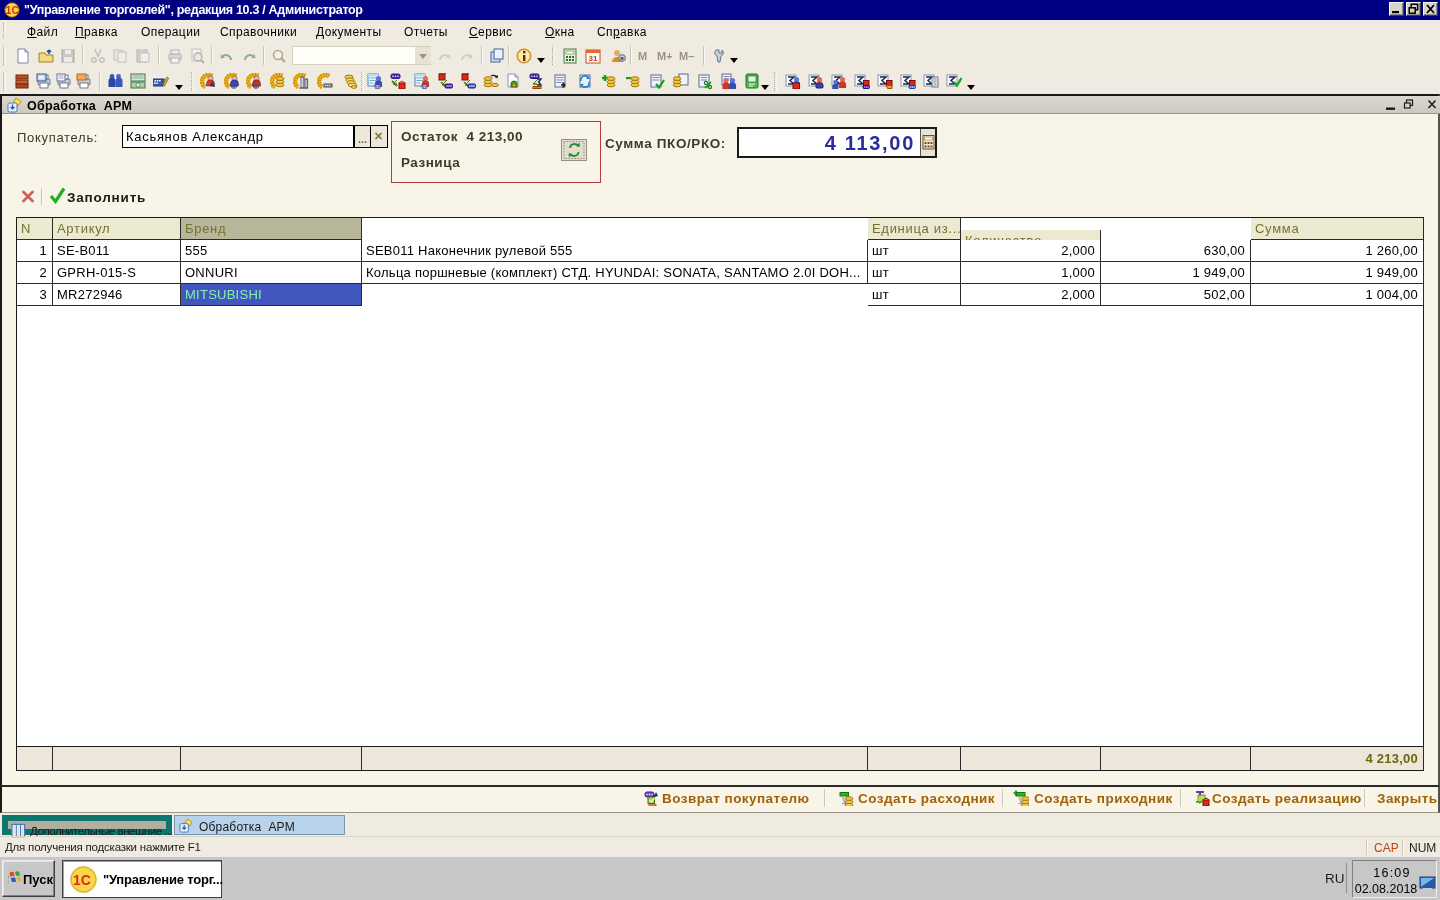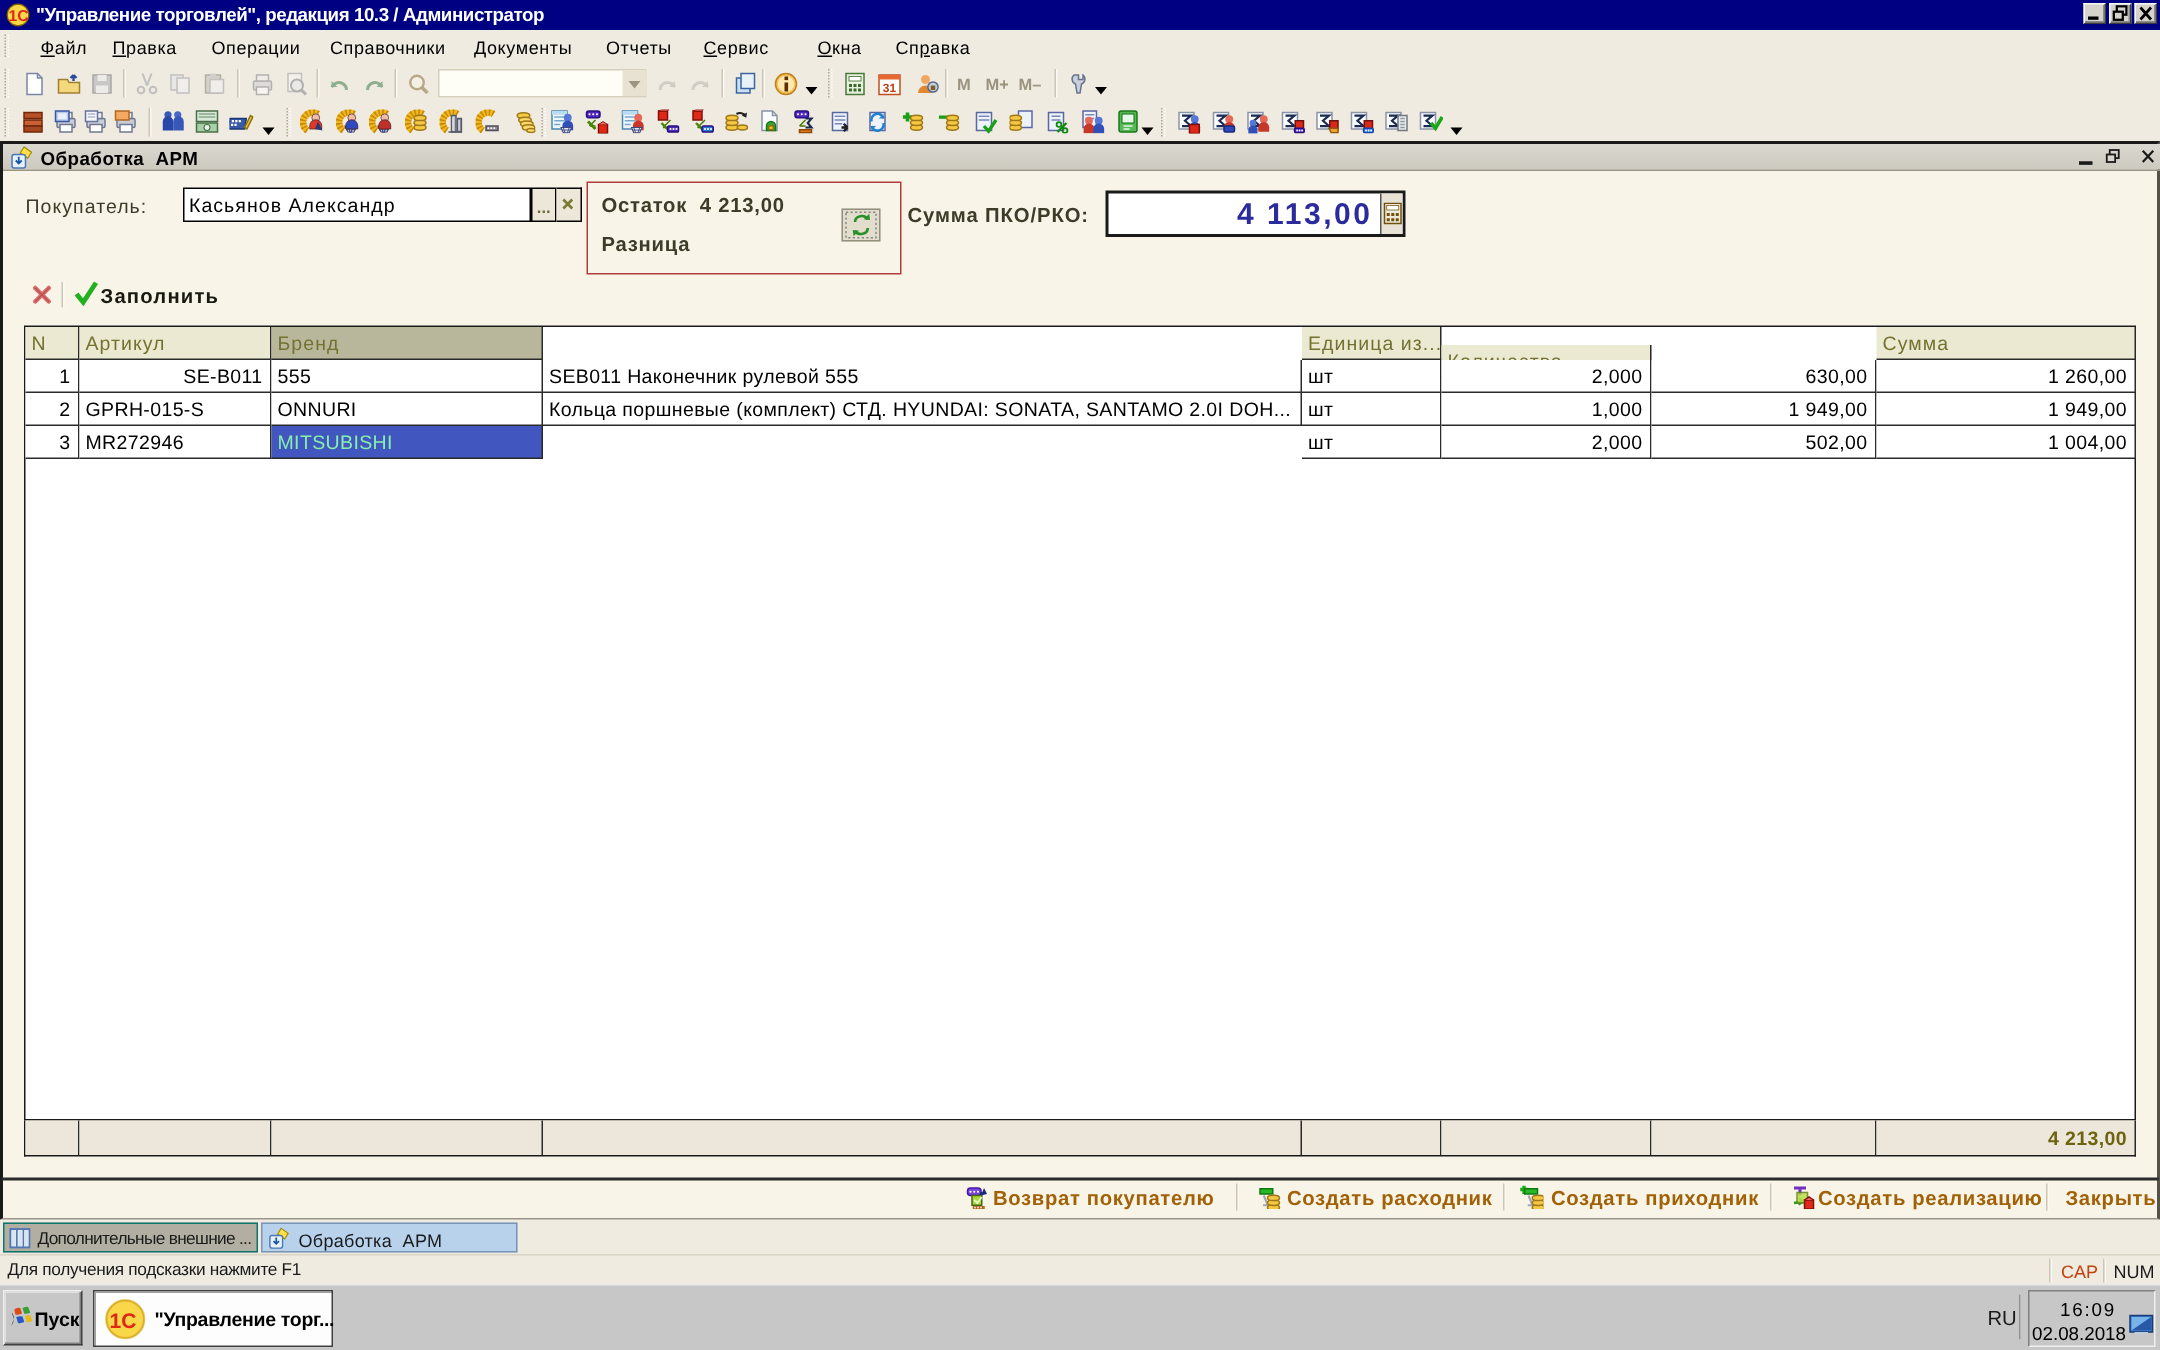--- a/index.html
+++ b/index.html
@@ -562,21 +562,21 @@
 <span class="abs" style="left:67px;top:190px;font-weight:bold;font-size:13.5px;color:#1a1a12;letter-spacing:0.8px">Заполнить</span>
 <div class="abs" style="left:16px;top:217px;width:1408px;height:530px;border:1px solid #1a1a1a;background:#fff">
 <div class="hc" style="left:0px;top:0;width:36px;">N</div>
 <div class="hc" style="left:36px;top:0;width:128px;">Артикул</div>
 <div class="hc" style="left:164px;top:0;width:181px;background:#b8b79c;">Бренд</div>
 <div class="hc" style="left:851px;top:0;width:93px;">Единица из...</div>
 <div class="hc" style="left:944px;top:0;width:140px;margin-top:12px;">Количество</div>
 <div class="hc" style="left:1084px;top:0;width:150px;margin-top:24px;">Цена</div>
 <div class="hc" style="left:1234px;top:0;width:173px;">Сумма</div>
 <div class="dc num" style="left:0px;top:22px;width:36px;">1</div>
-<div class="dc" style="left:36px;top:22px;width:128px;text-align:right;">SE-B011</div>
+<div class="dc" style="left:36px;top:22px;width:128px;">SE-B011</div>
 <div class="dc" style="left:164px;top:22px;width:181px;">555</div>
 <div class="dc" style="left:345px;top:22px;width:506px;">SEB011 Наконечник рулевой 555</div>
 <div class="dc" style="left:851px;top:22px;width:93px;">шт</div>
 <div class="dc num" style="left:944px;top:22px;width:140px;">2,000</div>
 <div class="dc num" style="left:1084px;top:22px;width:150px;">630,00</div>
 <div class="dc num" style="left:1234px;top:22px;width:173px;">1 260,00</div>
 <div class="dc num" style="left:0px;top:44px;width:36px;">2</div>
 <div class="dc" style="left:36px;top:44px;width:128px;">GPRH-015-S</div>
 <div class="dc" style="left:164px;top:44px;width:181px;">ONNURI</div>
 <div class="dc" style="left:345px;top:44px;width:506px;">Кольца поршневые (комплект) СТД. HYUNDAI: SONATA, SANTAMO 2.0I DOH...</div>
@@ -648,21 +648,21 @@
     <path d="M2 2 h8 M6 2 v5" stroke="#7030c0" stroke-width="2"></path>
     <path d="M2 12 l6-1 m0 0 l-2.5-2 m2.5 2 l-3 2" stroke="#18a018" stroke-width="1.6" fill="none"></path>
     <rect x="4" y="5" width="7" height="7" fill="#b8e048" stroke="#688018" opacity=".85"></rect>
     <rect x="9" y="10" width="6" height="6" fill="#e02818" stroke="#801008"></rect>
     <path d="M9 10 l3-2 3 2" fill="#f86858" stroke="#801008"></path>
   </svg>
 <span class="cmdtx" style="left:1212px">Создать реализацию</span>
 <div class="tsep" style="left:1364px;top:789px;height:18px"></div>
 <span class="cmdtx" style="left:1377px">Закрыть</span>
 <div class="abs" style="left:0;top:813px;width:1440px;height:23px">
-<div class="abs" style="left:2px;top:2px;width:170px;height:20px;background:#b2afa2;border:1px solid #0f766e">
+<div class="abs" style="left:2px;top:2px;width:170px;height:20px;background:#b2afa2;border:6px solid #0f766e">
 <svg class="abs" style="left:3px;top:2px" width="15" height="15" viewBox="0 0 16 16">
         <rect x="1" y="1.5" width="13.5" height="13" fill="#f8fafc" stroke="#5078b0" stroke-width="1.4"></rect>
         <path d="M5.6 2 v12 M10.2 2 v12" stroke="#5078b0" stroke-width="1.2"></path>
         <rect x="2" y="2.5" width="2.8" height="11" fill="#d8e4f0"></rect>
         <rect x="6.6" y="2.5" width="2.8" height="11" fill="#d8e4f0"></rect>
         <rect x="11.2" y="2.5" width="2.6" height="11" fill="#d8e4f0"></rect>
       </svg>
 <span class="abs" style="left:22px;top:4px;font-size:11.5px;letter-spacing:-0.45px;color:#1a1a1a;white-space:nowrap">Дополнительные внешние ...</span>
     </div>
 <div class="abs" style="left:174px;top:2px;width:171px;height:20px;background:#b8d2ec;border:1px solid #7a96b4">

